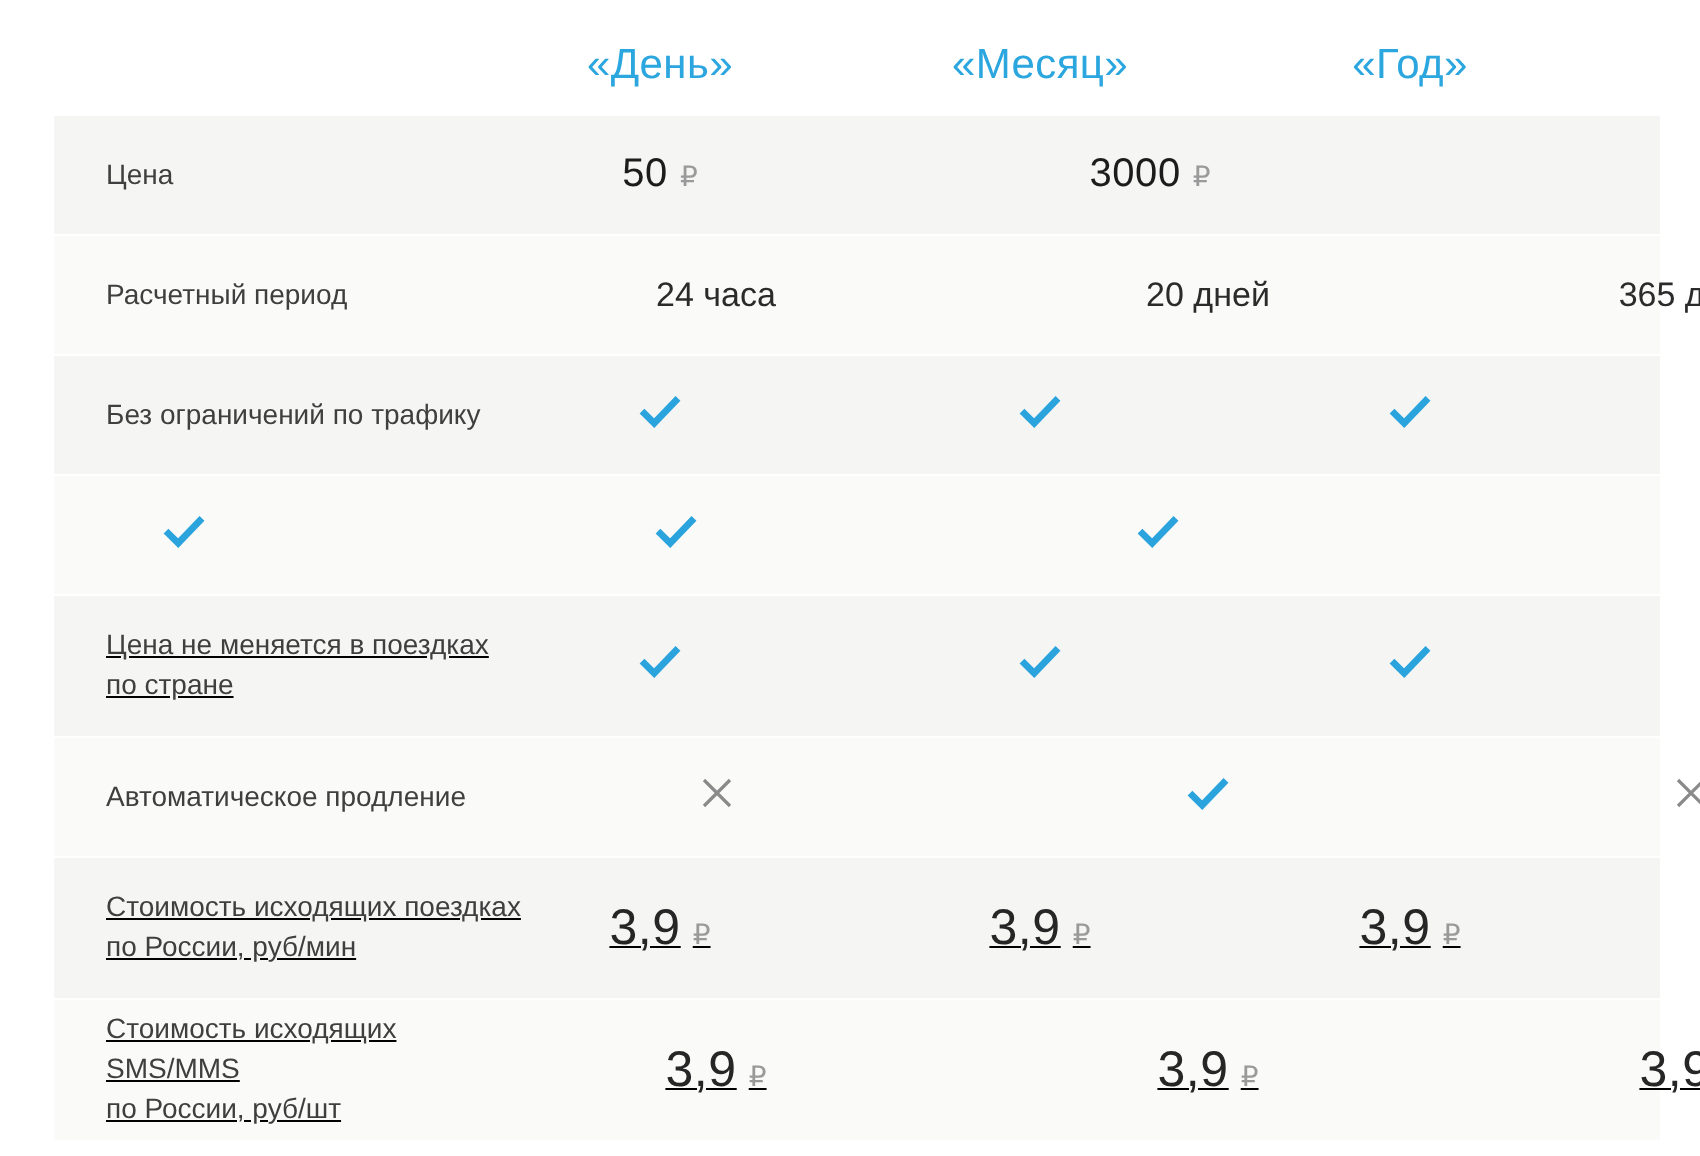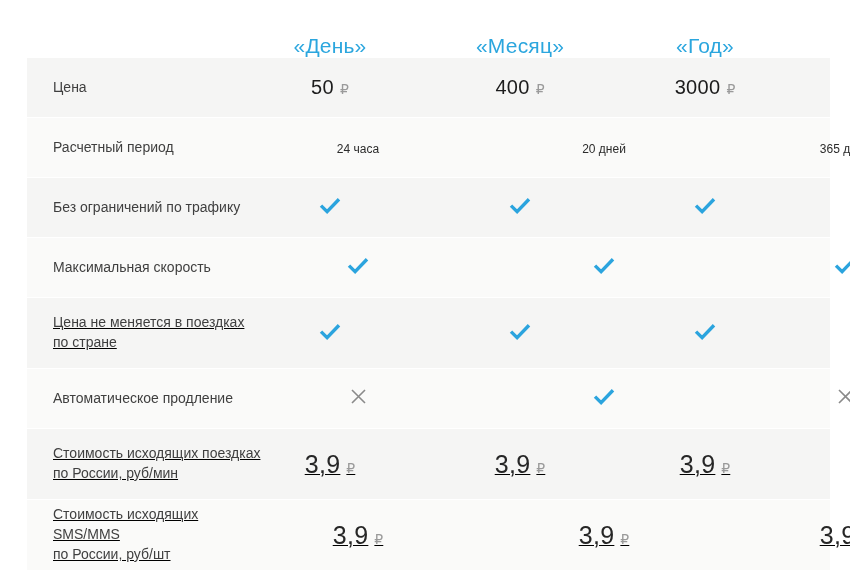--- a/index.html
+++ b/index.html
@@ -12,39 +12,39 @@
 
   
   .frow{display:flex;align-items:center;margin-left:27px;width:803px;box-sizing:border-box;}
   .cell-label{flex:0 0 238px;box-sizing:border-box;padding-left:26px;}
   .cell-val{flex:0 0 130px;text-align:center;}
   .gap1{flex:0 0 60px;}
   .gap2{flex:0 0 55px;}
   .fill{flex:1 1 auto;}
 
   
-  .header-row{height:58px;align-items:flex-end;padding-top:8px;}
+  .header-row{height:58px;align-items:center;padding-top:8px;}
   .col-head{
     color:#2ba6de;font-size:21px;font-weight:400;letter-spacing:0.2px;
     white-space:nowrap;
   }
 
   
   .trow{min-height:60px;border-bottom:1px solid #ffffff;}
   .trow.tall{min-height:71px;text-decoration:underline;}
   .trow.gray{background:#f5f5f4;}
   .trow.light{background:#fafaf9;gap:28px;}
 
   .lbl{display:block;font-size:14px;line-height:1.42;color:#3f3f3f;}
   .lbl:empty{display:none;}
 
   .num-big{font-size:20px;font-weight:400;color:#1c1c1c;letter-spacing:0.3px;}
   .num-reg{font-size:25px;font-weight:400;color:#262626;letter-spacing:0.3px;}
   .cur{font-size:14px;font-weight:400;color:#9a9a9a;margin-left:6px;}
-  .txt-val{font-size:12px;font-weight:400;color:#2b2b2b;white-space:nowrap;}
+  .txt-val{font-size:17px;font-weight:400;color:#2b2b2b;white-space:nowrap;}
 
   .icon{display:inline-block;line-height:0;}
 </style>
 </head>
 <body>
 
 <div class="page">
 
   <div class="frow header-row">
     <div class="cell-label"></div>
@@ -60,23 +60,20 @@
 
     <div class="frow trow gray">
       <div class="cell-label">
         <span class="lbl">Цена</span>
 
       </div>
       <div class="cell-val">
         <span class="num-big">50</span><span class="cur">₽</span>
       </div>
       <div class="gap1"></div>
-      <div class="cell-val">
-        <span class="num-big">400</span><span class="cur">₽</span>
-      </div>
       <div class="gap2"></div>
       <div class="cell-val">
         <span class="num-big">3000</span><span class="cur">₽</span>
       </div>
       <div class="fill"></div>
     </div>
 
     <div class="frow trow light">
       <div class="cell-label">
         <span class="lbl">Расчетный период</span>
@@ -115,24 +112,20 @@
       <div class="gap2"></div>
       <div class="cell-val">
         <span class="icon"><svg width="22" height="17" viewBox="0 0 22 17">
               <path d="M2 8.6 L8.1 14.6 L20 2.2" fill="none" stroke="#2ba4de" stroke-width="3.4"></path>
             </svg></span>
       </div>
       <div class="fill"></div>
     </div>
 
     <div class="frow trow light">
-      <div class="cell-label">
-        <span class="lbl">Максимальная скорость</span>
-
-      </div>
       <div class="cell-val">
         <span class="icon"><svg width="22" height="17" viewBox="0 0 22 17">
               <path d="M2 8.6 L8.1 14.6 L20 2.2" fill="none" stroke="#2ba4de" stroke-width="3.4"></path>
             </svg></span>
       </div>
       <div class="gap1"></div>
       <div class="cell-val">
         <span class="icon"><svg width="22" height="17" viewBox="0 0 22 17">
               <path d="M2 8.6 L8.1 14.6 L20 2.2" fill="none" stroke="#2ba4de" stroke-width="3.4"></path>
             </svg></span>

